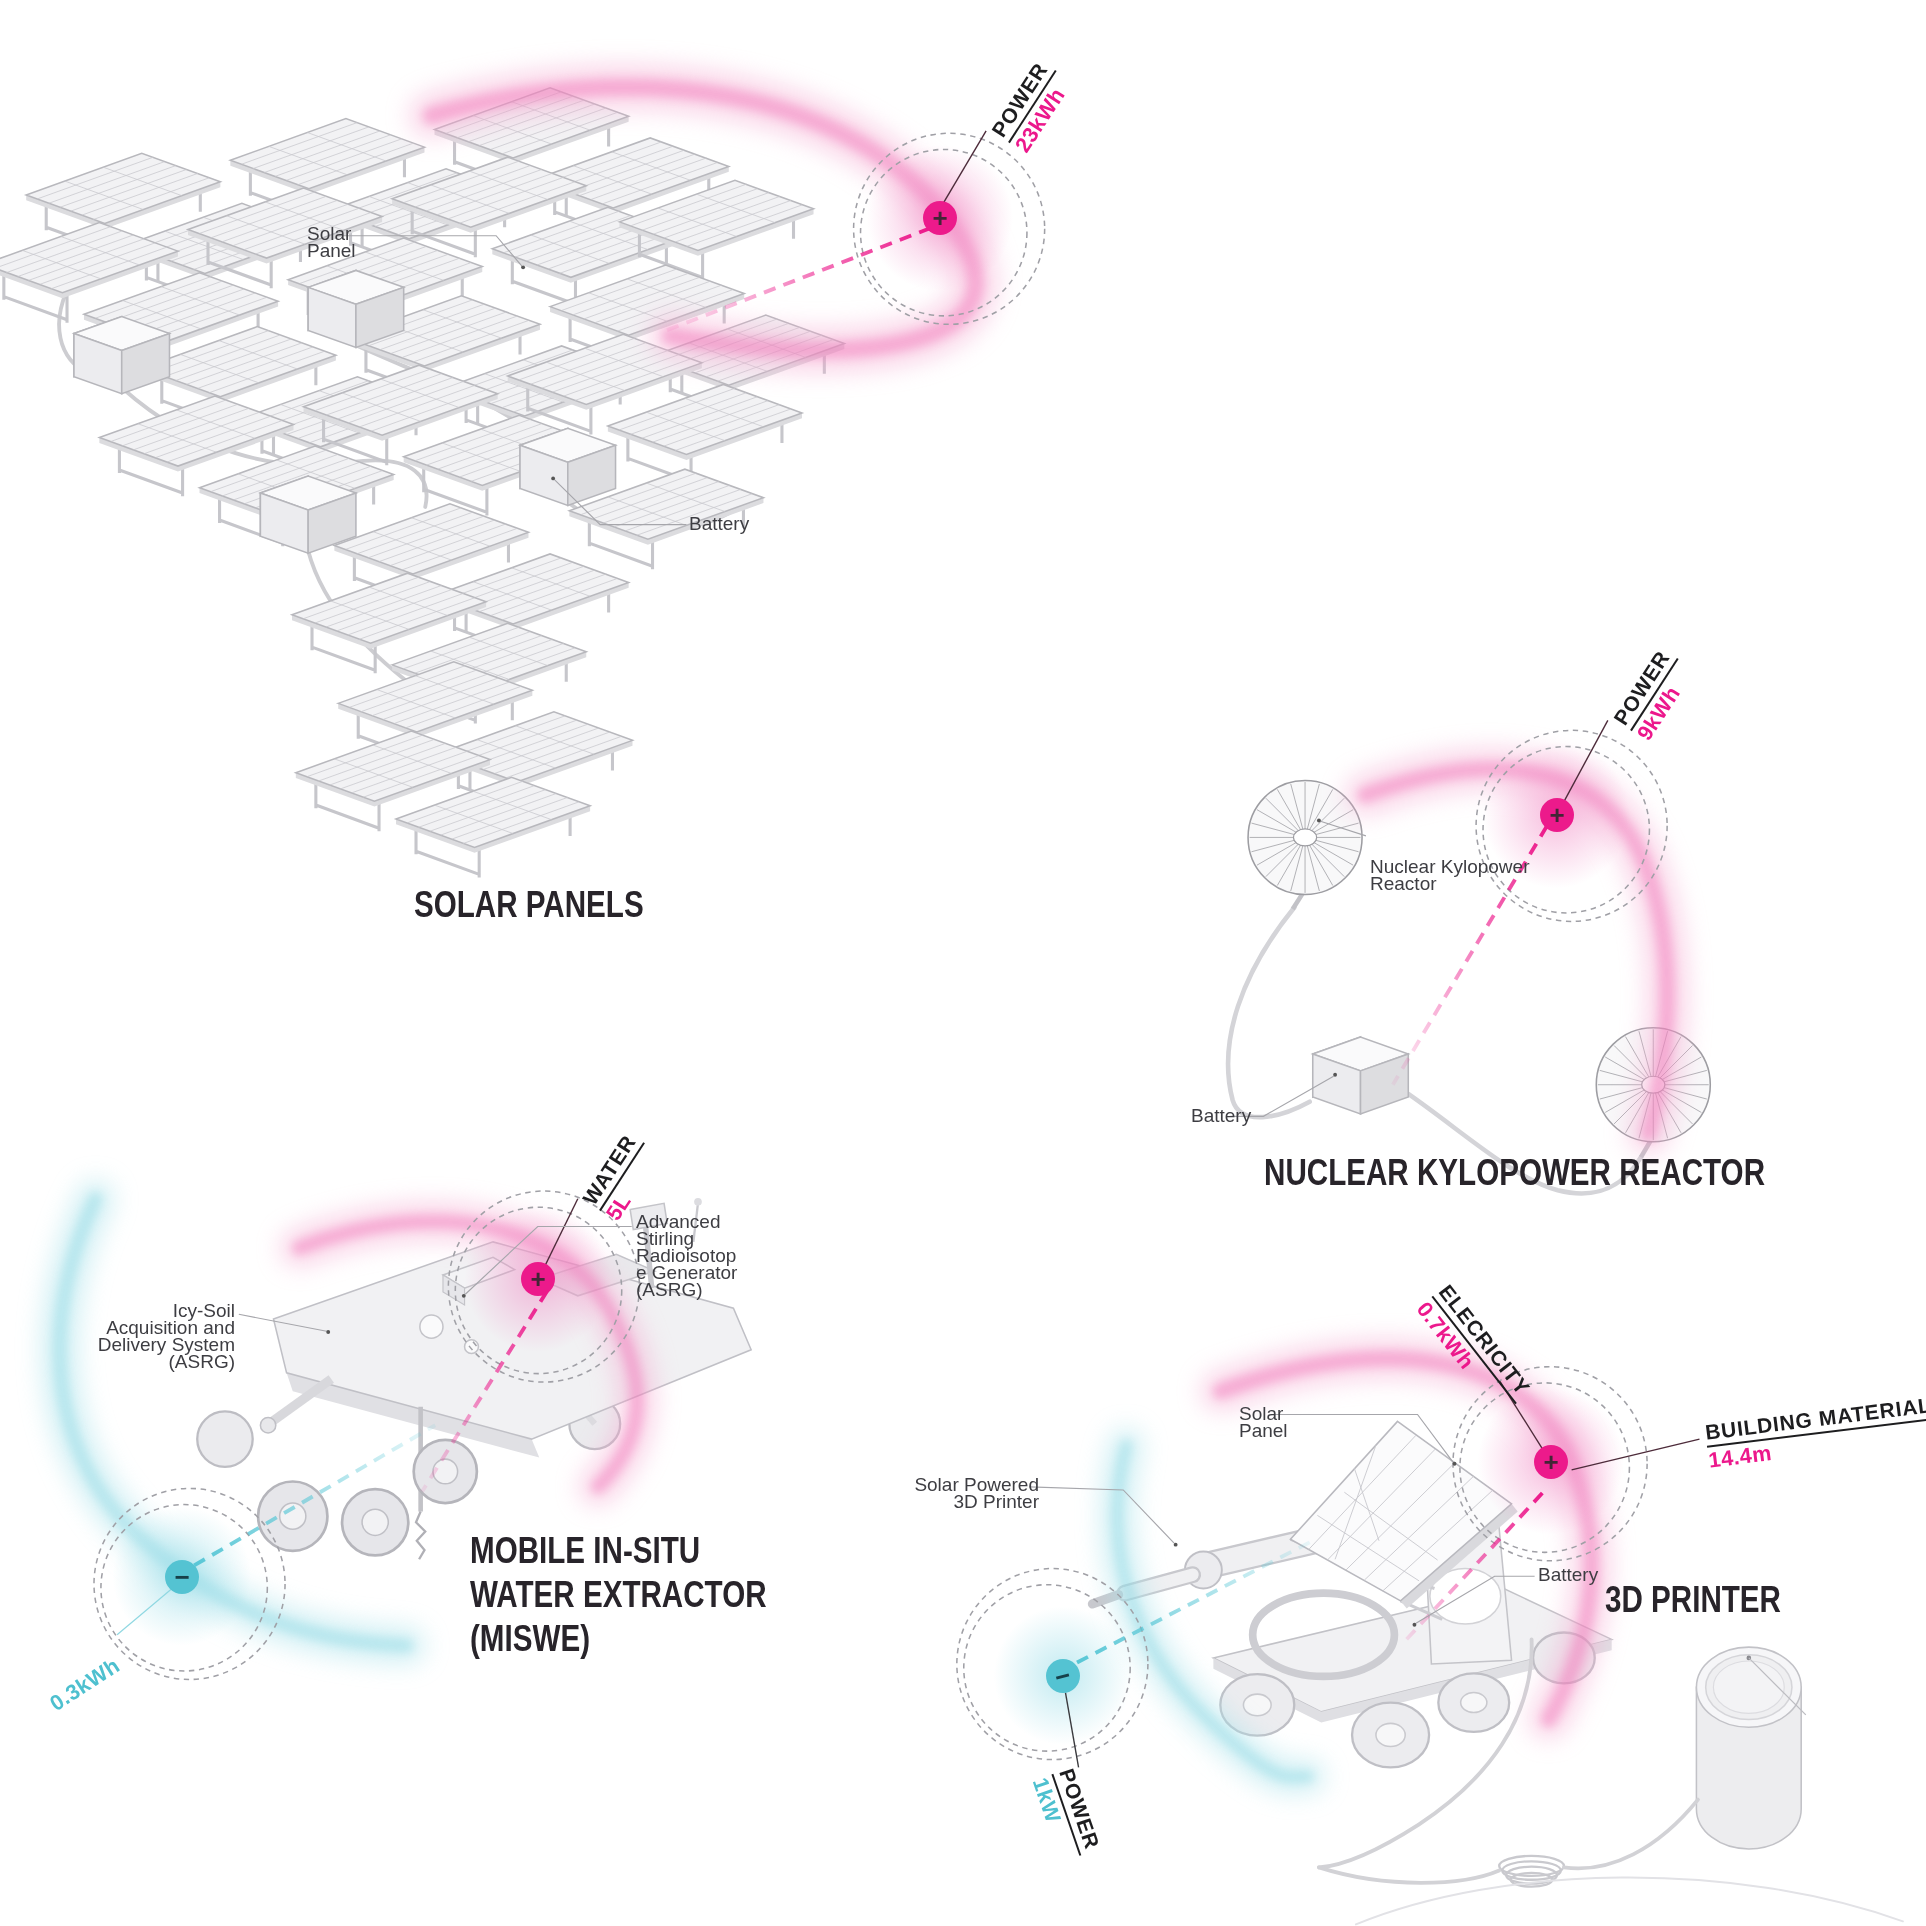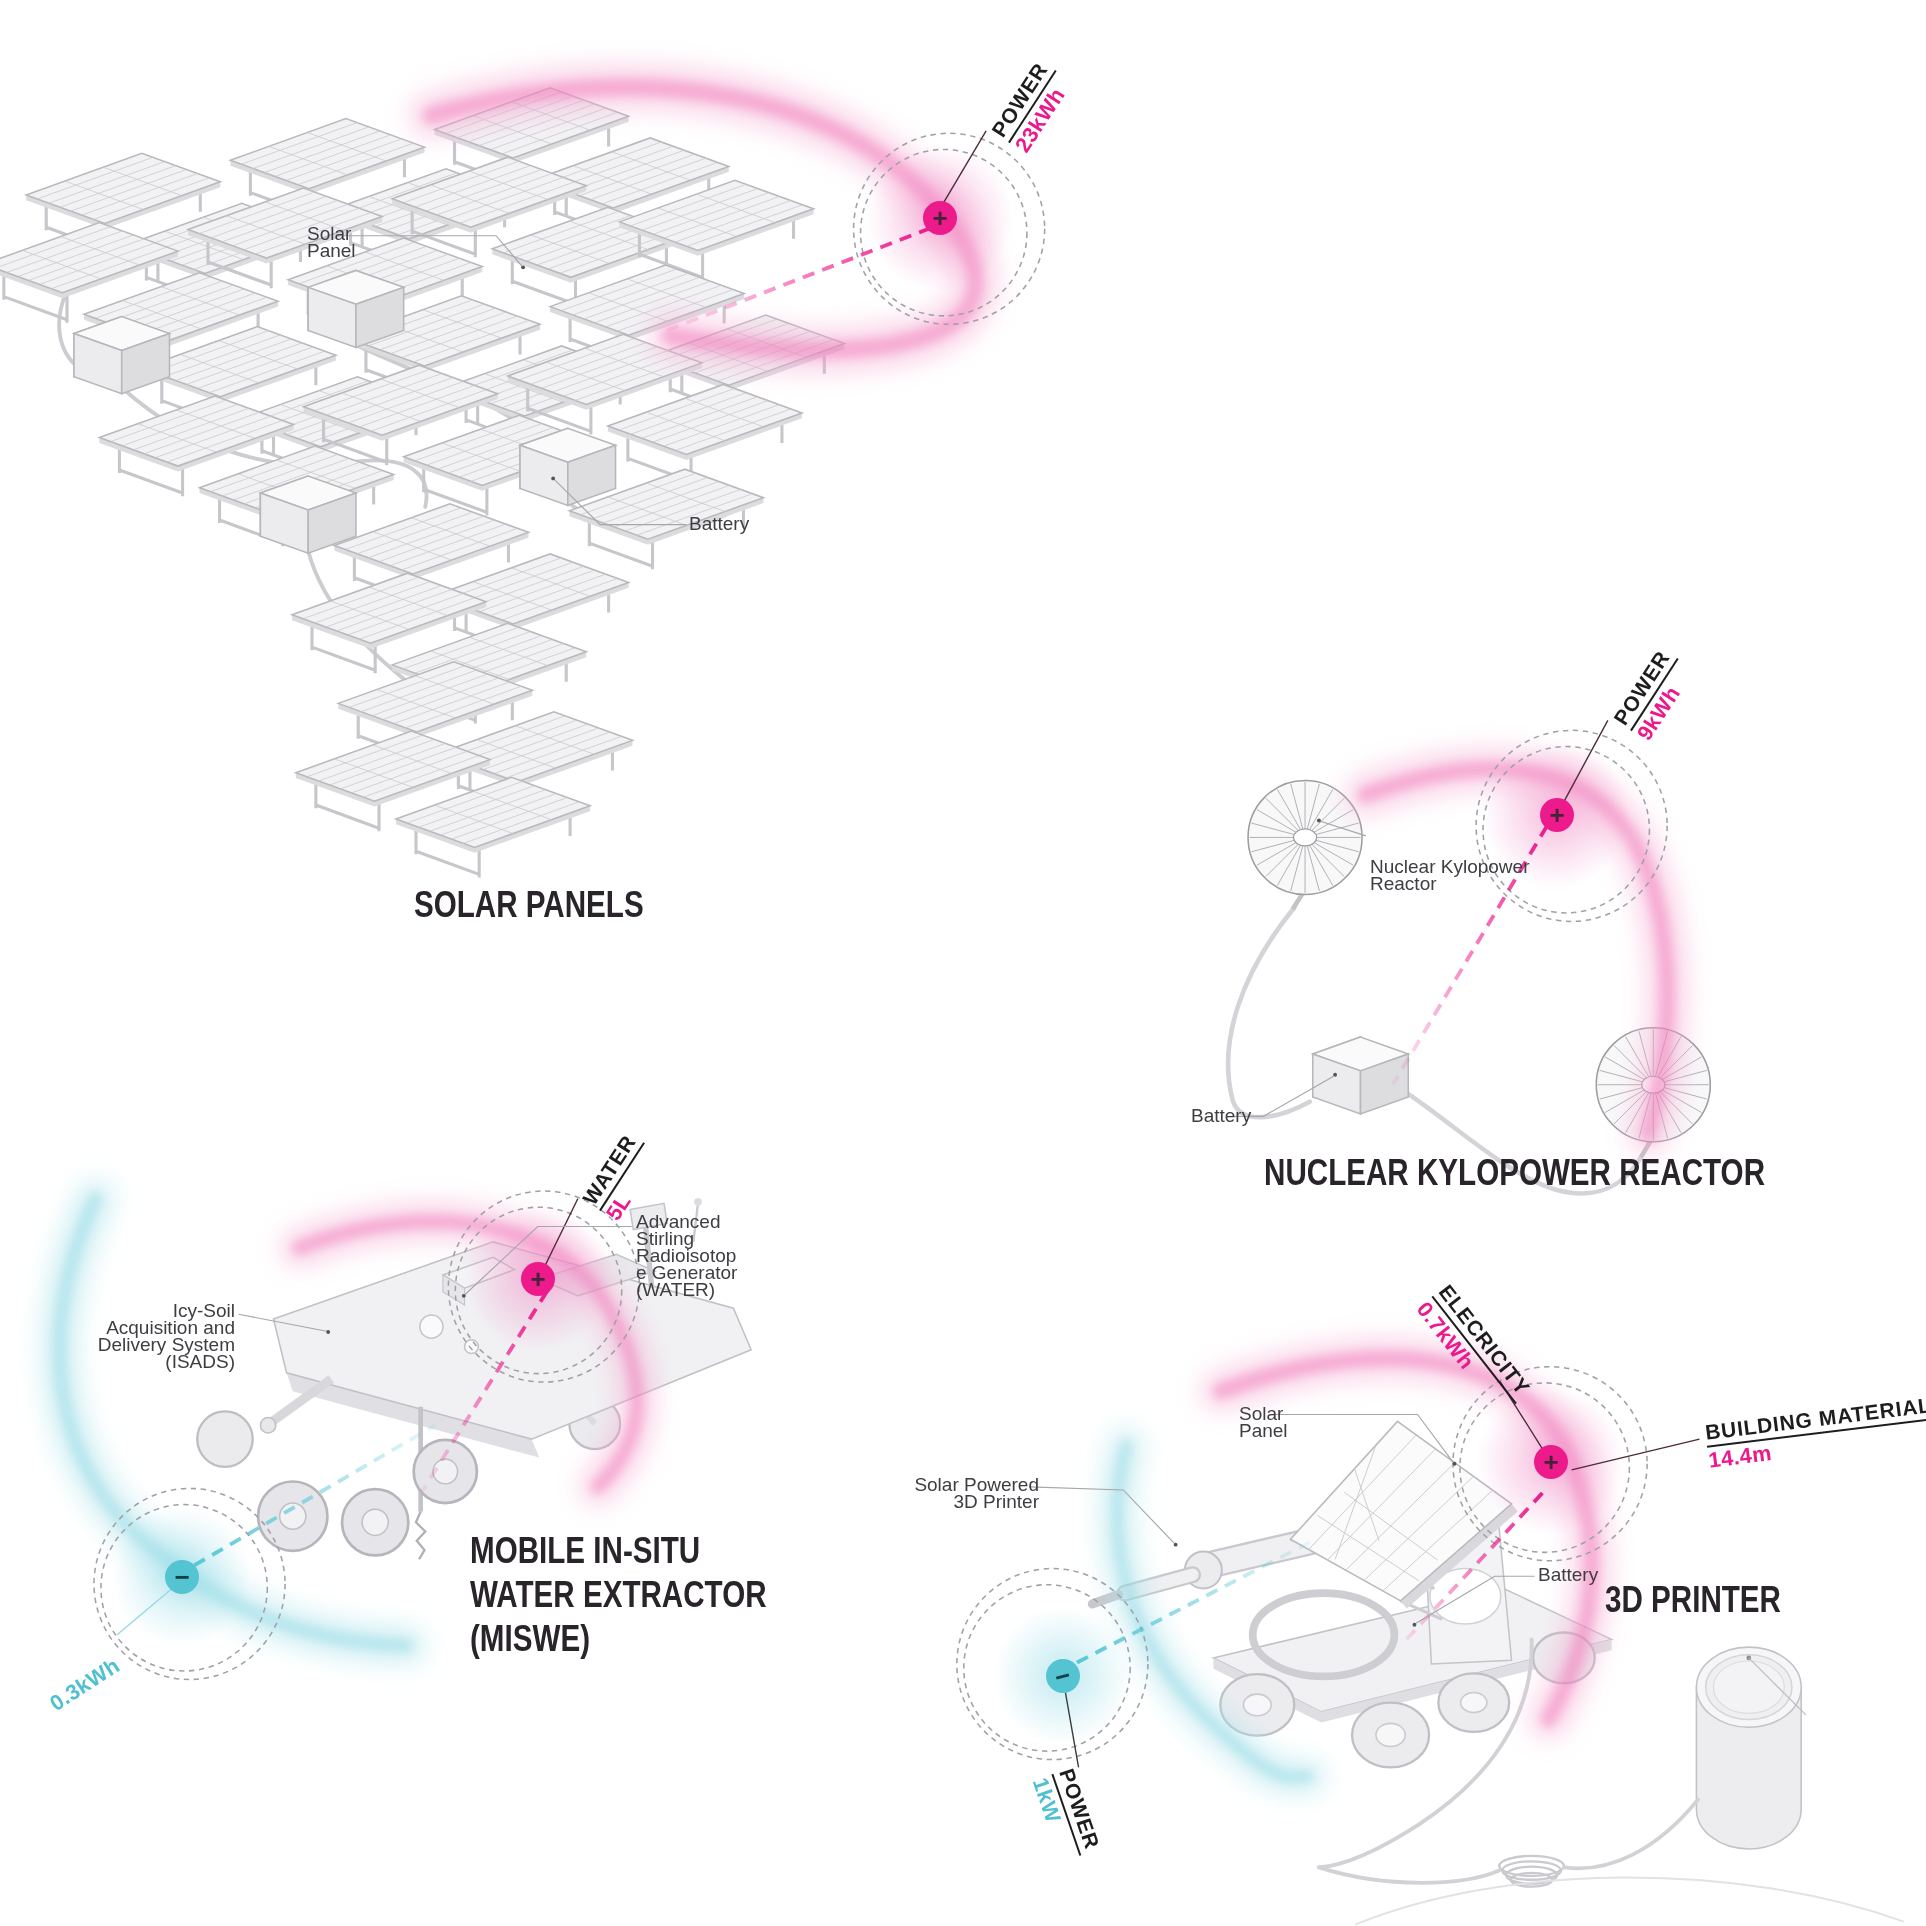--- a/index.html
+++ b/index.html
@@ -358,25 +358,25 @@
   <div class="small-label" style="left:307px;top:225px">Solar
 Panel</div>
   <div class="small-label" style="left:689px;top:515px">Battery</div>
   <div class="small-label" style="left:1370px;top:858px">Nuclear Kylopower
 Reactor</div>
   <div class="small-label" style="left:1191px;top:1107px">Battery</div>
   <div class="small-label" style="left:636px;top:1213px">Advanced
 Stirling
 Radioisotop
 e Generator
-(WATER)</div>
+(ASRG)</div>
   <div class="small-label right-al" style="left:81px;top:1302px;width:154px">Icy-Soil
 Acquisition and
 Delivery System
-(ISADS)</div>
+(ASRG)</div>
   <div class="small-label" style="left:1239px;top:1405px">Solar
 Panel</div>
   <div class="small-label right-al" style="left:885px;top:1476px;width:154px">Solar Powered
 3D Printer</div>
   <div class="small-label" style="left:1538px;top:1566px">Battery</div>
 
   <div class="nlabel" style="left:988px;top:129px;transform:rotate(-57deg)">
     <div class="nk">POWER</div>
     <div class="nv pink">23kWh</div>
   </div>

